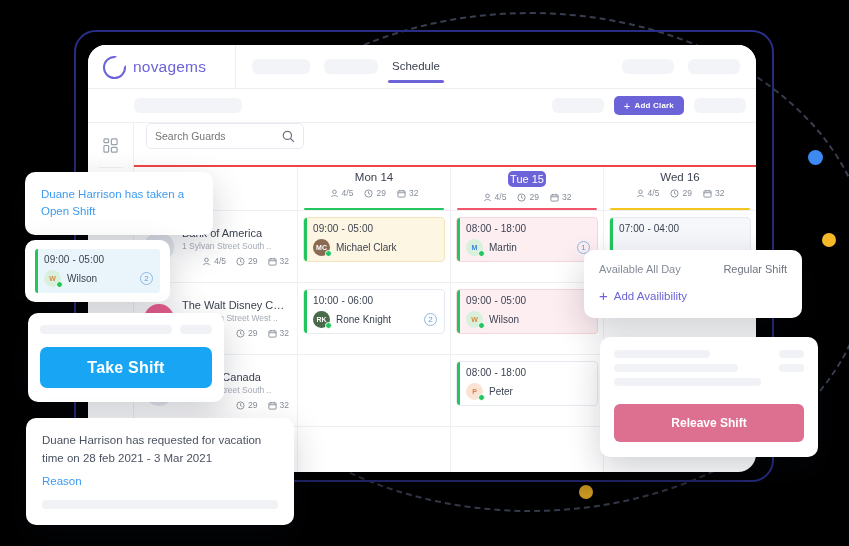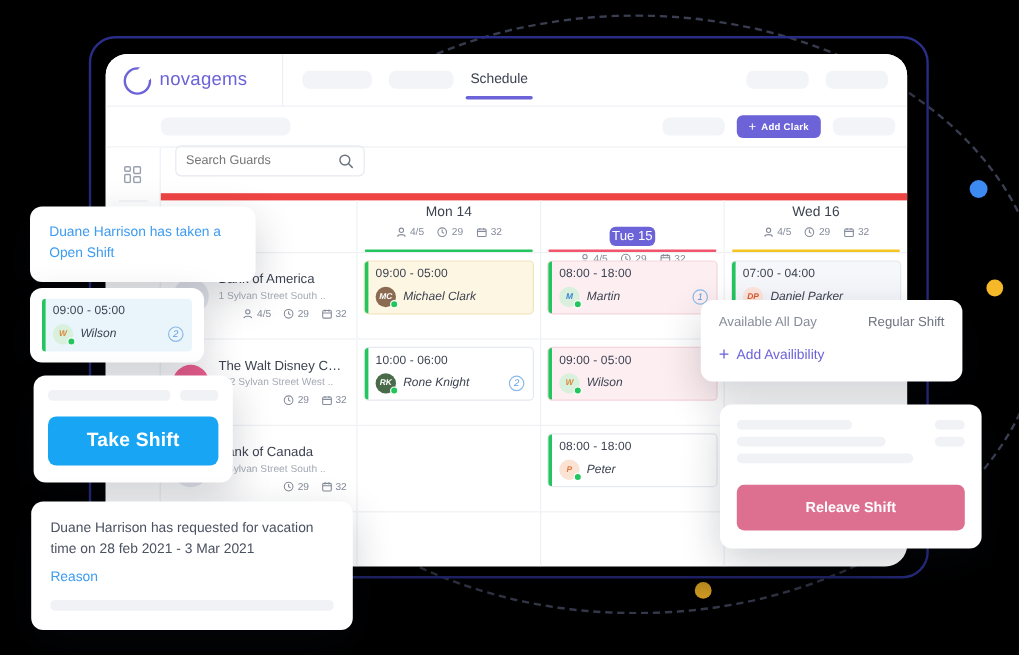--- a/index.html
+++ b/index.html
@@ -59,36 +59,36 @@
   
   .body { display:flex; height:349px; }
   .sidebar { width:46px; border-right:1px solid #eef0f4; background:#fff;
              display:flex; flex-direction:column; align-items:center; padding-top:9px; }
   .side-ico { width:26px; height:26px; display:flex; align-items:center; justify-content:center;
               margin-bottom:0; color:#9aa1ae; }
   .side-sep { width:24px; height:1px; background:#eef0f4; margin:9px 0; }
 
   .content { flex:1; display:flex; flex-direction:column; min-width:0; }
   .searchrow { height:44px; display:flex; align-items:center; padding:0 0 16px 12px;
-               border-bottom:6px solid #ef4444; }
+               border-bottom:2px solid #ef4444; }
   .searchbox { width:158px; height:26px; border:1px solid #e6e9ef; border-radius:5px;
     display:flex; align-items:center; padding:0 8px; justify-content:space-between; }
   .searchbox input { border:none; outline:none; font-size:10.5px; color:#b6bcc7;
      font-family:inherit; width:120px; background:transparent; }
 
   
   .grid { flex:1; display:flex; }
   .col-jobs { width:164px; border-right:1px solid #eef0f4; }
   .col-day { flex:1; border-right:1px solid #eef0f4; min-width:0; }
   .col-day:last-child { border-right:none; }
 
   .dayhead { height:44px; border-bottom:1px solid #eef0f4; padding-top:4px;
              display:flex; flex-direction:column; align-items:center; position:relative; }
   .dayname { font-size:11.5px; color:#3c4250; }
-  .dayname.sel { background:#6c63d8; color:#fff; border-radius:5px; padding:2px 2px; font-size:11px;margin-top:18px;}
+  .dayname.sel { background:#6c63d8; color:#fff; border-radius:5px; padding:2px 2px; font-size:11px;}
   .daystats { display:flex; gap:11px; margin-top:5px; align-items:center; }
   .stat { display:flex; align-items:center; gap:3px; font-size:8.5px; color:#858c99; }
   .bar { position:absolute; left:6px; right:6px; bottom:0; height:2.5px; border-radius:2px; }
 
   .jobhead { height:44px; border-bottom:1px solid #eef0f4; }
 
   .jobrow { height:72px; border-bottom:1px solid #eef0f4; display:flex; align-items:center;
             gap:8px; padding:0 8px 0 10px; }
   .avatar { width:30px; height:30px; border-radius:50%; flex:0 0 30px;
      display:flex; align-items:center; justify-content:center; color:#fff; font-size:13px; }
@@ -99,21 +99,21 @@
              overflow:hidden; text-overflow:ellipsis; }
   .jobstats { display:flex; gap:10px; margin-top:5px; justify-content:flex-end; }
 
   .cellrow { height:72px; border-bottom:1px solid #eef0f4; padding:6px 5px;
              display:flex; flex-direction:column; gap:4px; }
   .shift { border-radius:4px; padding:5px 7px 5px 9px; position:relative; min-height:42px;
            border:1px solid transparent; }
   .shift:before { content:""; position:absolute; left:0; top:0; bottom:0; width:3px;
                   border-radius:4px 0 0 4px; background:#22c55e; }
   .shift-time { font-size:10px; color:#3c4250; letter-spacing:.1px; }
-  .shift-person { display:flex; align-items:center; gap:6px; margin-top:5px;font-style:italic; }
+  .shift-person { display:flex; align-items:center; gap:6px; margin-top:5px; }
   .sp-av { width:17px; height:17px; border-radius:50%; position:relative; flex:0 0 17px;
      display:flex; align-items:center; justify-content:center; font-size:7px; font-weight:bold; }
   .sp-av .check { position:absolute; right:-2px; bottom:-1px; width:7px; height:7px;
      border-radius:50%; background:#22c55e; border:1px solid #fff; }
   .sp-name { font-size:10px; color:#3c4250; }
   .sp-count { margin-left:auto; width:13px; height:13px; border-radius:50%;
      border:1px solid #8bb9e8; color:#5b9ae0; font-size:8px;
      display:flex; align-items:center; justify-content:center; }
 
   
@@ -122,21 +122,21 @@
 
   #card-open-shift { left:25px; top:172px; width:188px; padding:14px 16px; }
   .open-shift-text { font-size:11.5px; color:#3d9bf0; line-height:1.5; }
 
   #card-wilson { left:25px; top:240px; width:145px; padding:9px 10px; }
   .mini-shift { background:#e9f5fb; border-radius:4px; padding:5px 7px 6px 9px;
                 position:relative; }
   .mini-shift:before { content:""; position:absolute; left:0; top:0; bottom:0; width:3px;
      border-radius:4px 0 0 4px; background:#22c55e; }
 
-  #card-take { left:28px; top:313px; width:166px; padding:12px 12px 14px;text-decoration:underline; }
+  #card-take { left:28px; top:313px; width:196px; padding:12px 12px 14px;text-decoration:underline; }
   .sk { background:#f0f2f6; border-radius:4px; height:9px; }
   .sk-row { display:flex; gap:8px; margin-bottom:13px; }
   .btn-take { width:100%; height:41px; border:none; border-radius:7px; background:#18a6f4;
      color:#fff; font-size:16px; font-weight:bold; font-family:inherit; letter-spacing:.2px; }
 
   #card-vacation { left:26px; top:418px; width:268px; padding:14px 16px 16px; }
   .vac-text { font-size:11.5px; color:#4a5160; line-height:1.55; }
   .vac-reason { font-size:11.5px; color:#3d9bf0; margin-top:7px; }
   .vac-sk { height:9px; background:#f0f2f6; border-radius:4px; margin-top:13px; }
 
@@ -488,27 +488,20 @@
                     </svg>
                   <span>32</span>
                 </span>
               </div>
               <div class="bar" style="background:#f5c51f"></div>
             </div>
 
             <div class="cellrow">
               <div class="shift" style="background:#f6f7fb;border-color:#e6e9ef;">
                 <div class="shift-time">07:00 - 04:00</div>
-                <div class="shift-person">
-                  <span class="sp-av" style="background:#fde6de;color:#e05a2b">
-                    <span>DP</span>
-                    <span class="check"></span>
-                  </span>
-                  <span class="sp-name">Daniel Parker</span>
-                </div>
               </div>
             </div>
 
             <div class="cellrow"></div>
             <div class="cellrow"></div>
           </div>
 
         </div>
       </div>
     </div>

